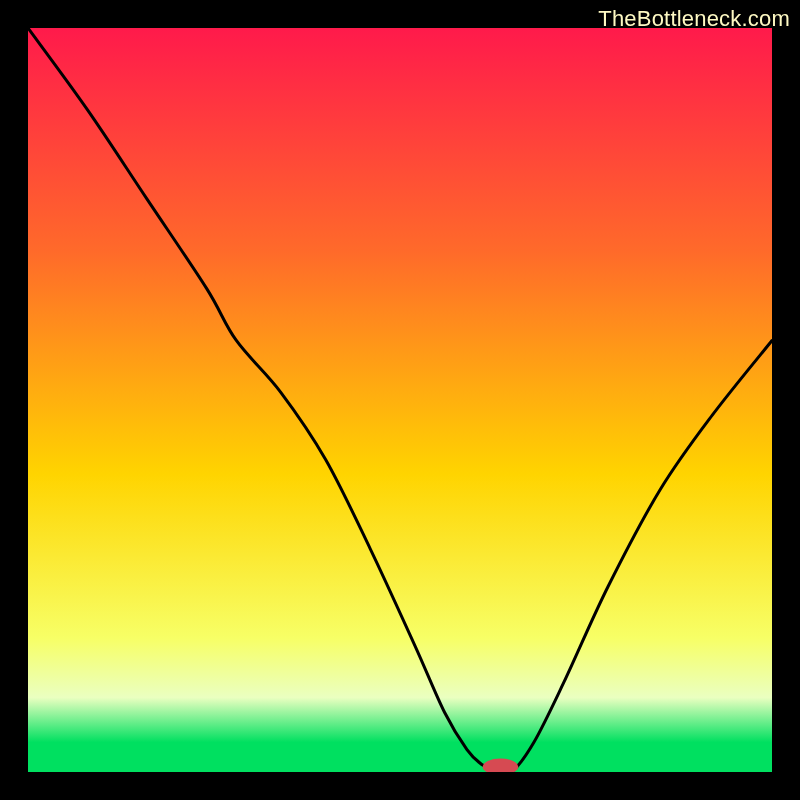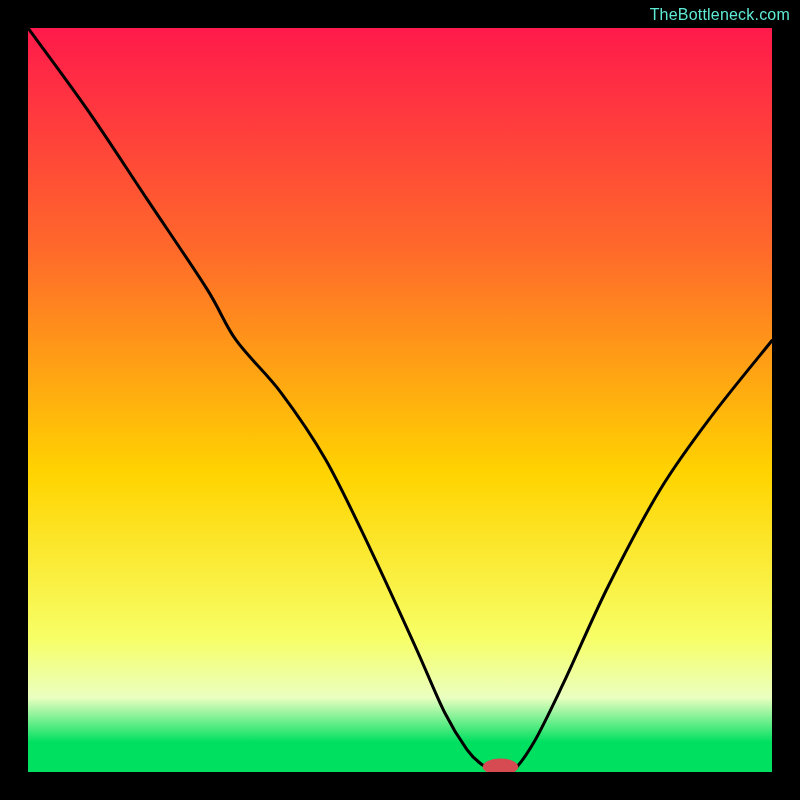--- a/index.html
+++ b/index.html
@@ -34,22 +34,22 @@
   .curve-svg, .marker-svg {
     position: absolute;
     inset: 0;
     width: 100%;
     height: 100%;
   }
   .watermark {
     position: absolute;
     top: 6px;
     right: 10px;
-    color: #5eead4;
-    font-size: 16px;
+    color: #fef9c3;
+    font-size: 22px;
     font-weight: 500;
     letter-spacing: 0.2px;
     user-select: none;
   }
 </style>
 </head>
 <body>
 
 <div class="frame">
   <div class="watermark">TheBottleneck.com</div>

